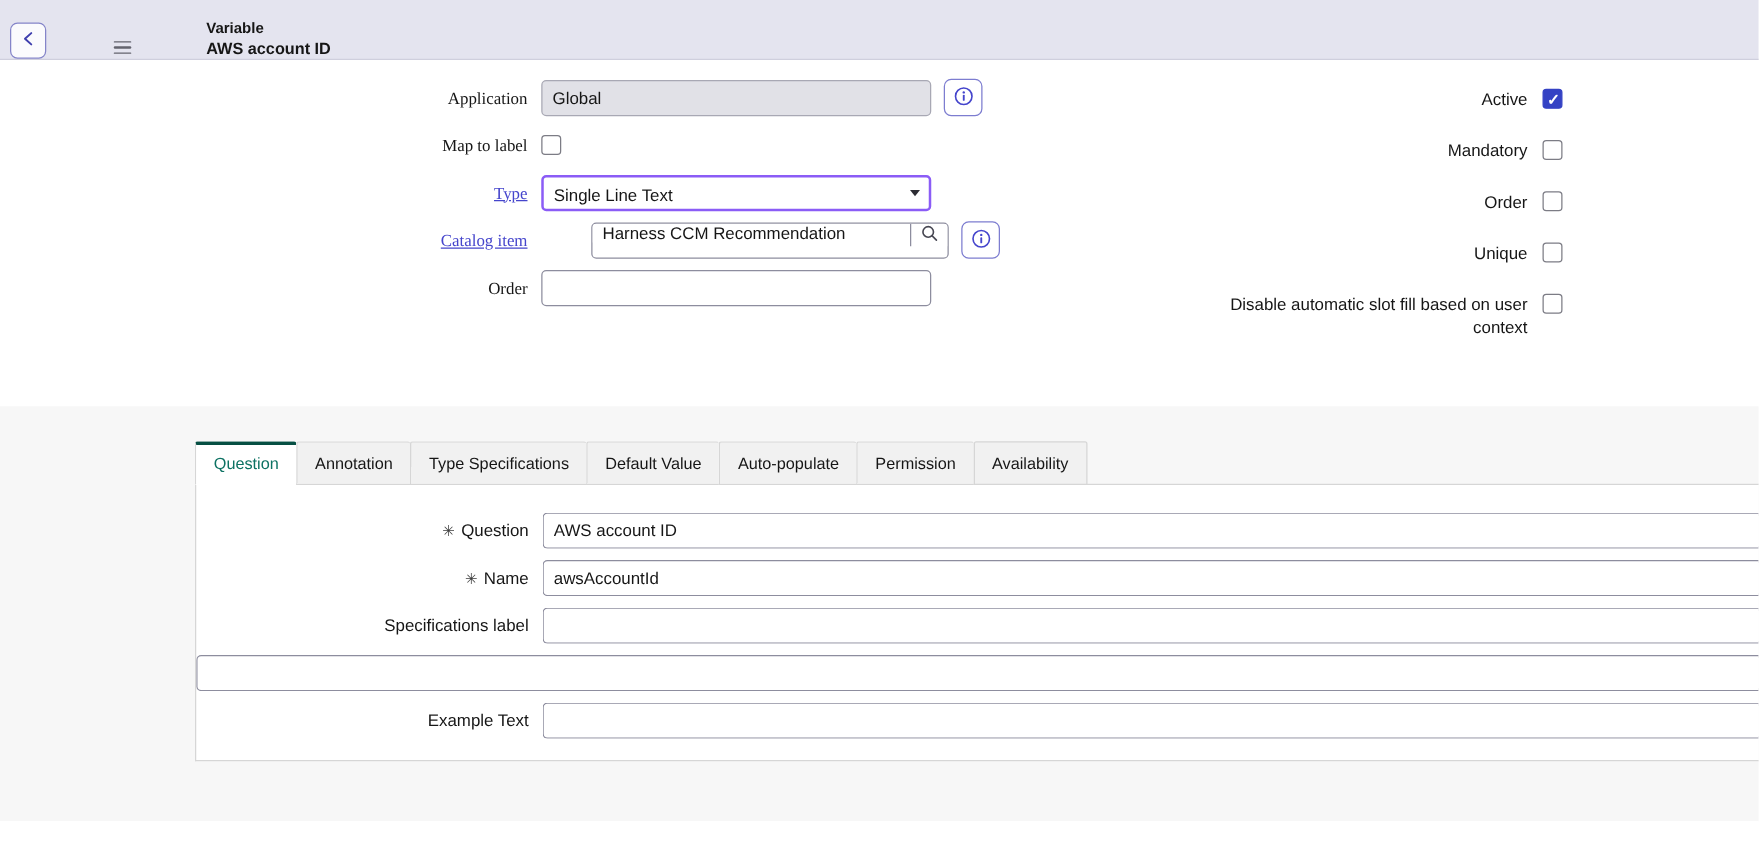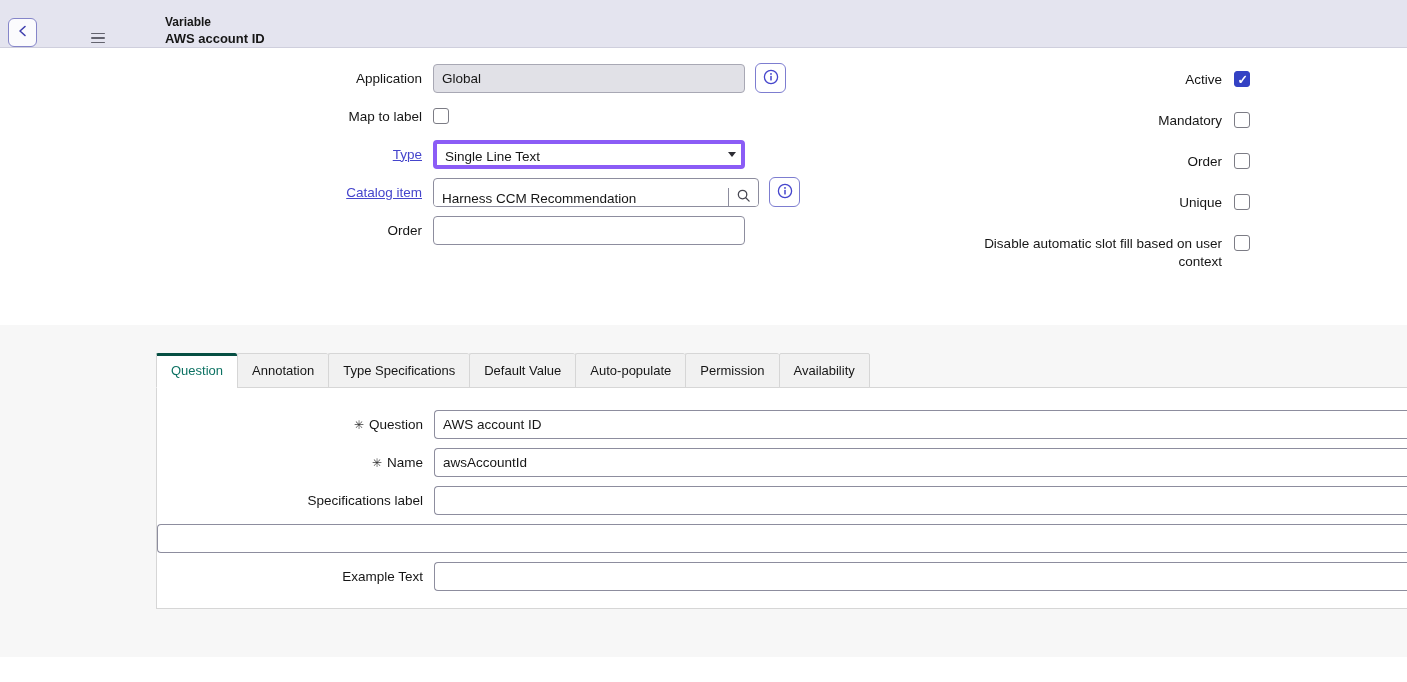--- a/index.html
+++ b/index.html
@@ -37,58 +37,58 @@
   }
   .menu-btn span { display:block; width:14px; height:1.5px; background:#63636e; border-radius:1px; }
   .titles { margin-left:16px; display:flex; flex-direction:column; gap:1px; }
   .title-context { font-size:12px; font-weight:bold; line-height:15px; }
   .title-record  { font-size:13px; font-weight:bold; line-height:16px; }
 
   
   .form-area { display:flex; background:#fff; height:277px; padding-top:15px; }
   .col-left { width:800px; flex-shrink:0; }
   .frow { display:flex; align-items:center; min-height:30px; margin-bottom:8px; }
-  .flabel { width:433px; padding-right:11px; text-align:right; flex-shrink:0; line-height:17px; }
+  .flabel { width:433px; padding-right:11px; text-align:right; flex-shrink:0; line-height:17px;font-family:Liberation Serif, serif; }
   .flabel a { color:#4545cc; text-decoration:underline; cursor:pointer; }
 
   .field-box {
     width:312px; height:29px;
     border:1px solid #8d8d9e; border-radius:4px;
     background:#fff;
     font-family:"Liberation Sans", sans-serif;
     font-size:13.5px; color:#161616;
     padding:0 8px;
     outline:none;
   }
   .field-box.readonly { background:#e1e1e7; border-color:#a8a8b4; }
 
   .select-wrap { position:relative; width:312px; }
   .select-wrap select {
     width:100%; height:29px;
-    border:4px solid #8b5cf6; border-radius:4px;
+    border:2px solid #8b5cf6; border-radius:4px;
     background:#fff; color:#161616;
     font-family:"Liberation Sans", sans-serif; font-size:13.5px;
     padding:4px 24px 0 8px;
     appearance:none; -webkit-appearance:none;
     outline:none; cursor:pointer;
   }
   .select-caret {
     position:absolute; right:9px; top:12px;
     width:0; height:0;
     border-left:4.5px solid transparent;
     border-right:4.5px solid transparent;
     border-top:5.5px solid #2c2c33;
     pointer-events:none;
   }
 
   .ref-box {
     width:356px; height:29px;
     border:1px solid #8d8d9e; border-radius:4px;
     background:#fff;
-    display:flex; align-items:flex-end; overflow:hidden;
+    display:flex; align-items:flex-start; overflow:hidden;margin-left:40px;
   }
   .ref-box input {
     flex:1; border:none; outline:none;
     font-family:"Liberation Sans", sans-serif; font-size:13.5px; color:#161616;
     padding:0 8px; min-width:0;
   }
   .ref-search {
     width:30px; flex-shrink:0;
     border:none; border-left:1px solid #8d8d9e;
     background:#fff; cursor:pointer;

